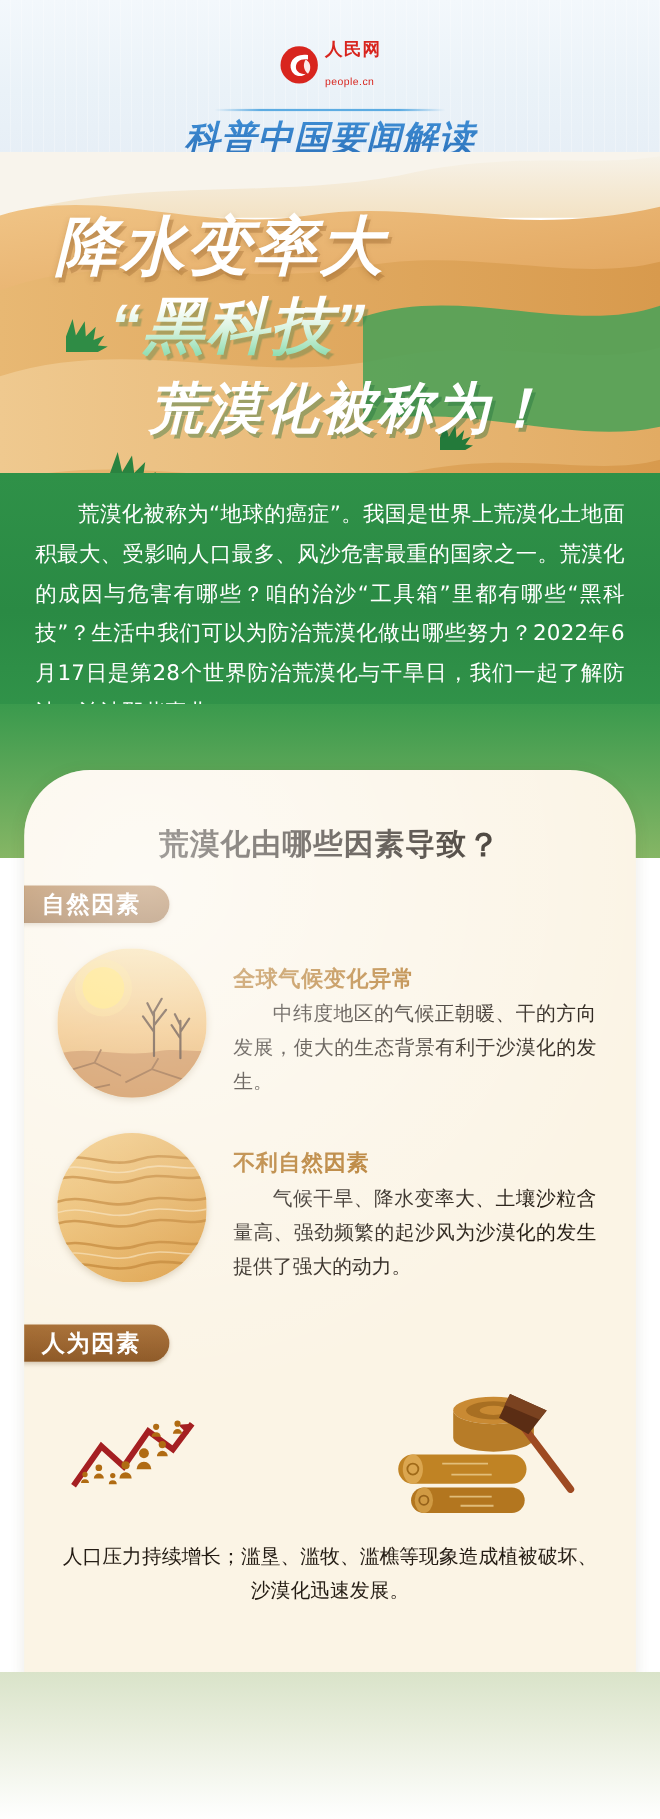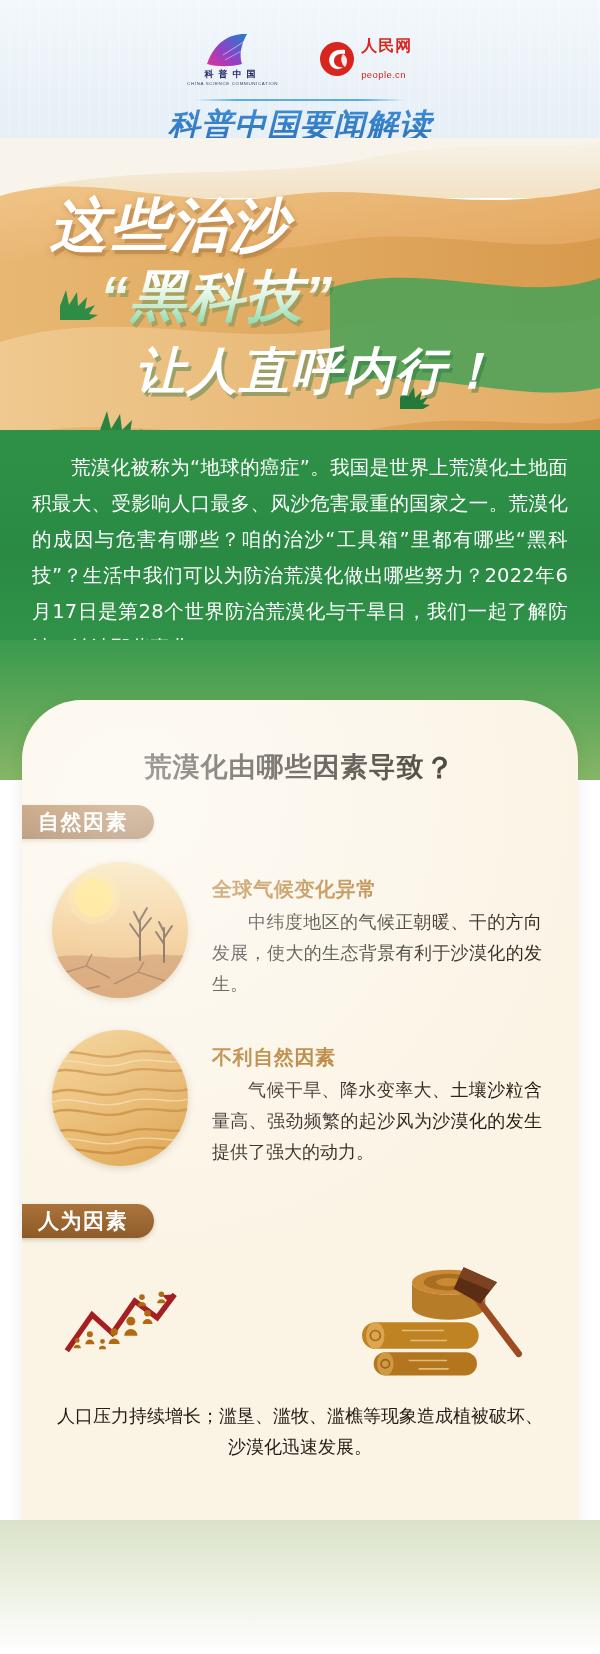--- a/index.html
+++ b/index.html
@@ -130,36 +130,20 @@
                 background:linear-gradient(180deg,#d9e3c9 0%,#e9eedd 40%,#ffffff 100%); }
 </style>
 </head>
 <body>
 
 <div id="page">
 
   <div class="header">
     <div class="logos">
 
-      <div class="logo-kepu">
-        <svg class="kepu-mark" viewBox="0 0 72 36">
-          <defs>
-            <linearGradient id="kg" x1="0" y1="1" x2="1" y2="0">
-              <stop offset="0%" stop-color="#e0329b"></stop>
-              <stop offset="45%" stop-color="#8e42c4"></stop>
-              <stop offset="100%" stop-color="#1f7fd0"></stop>
-            </linearGradient>
-          </defs>
-          <path d="M10 33 C18 10 34 2 50 3 C44 14 42 24 45 33 C34 36 20 36 10 33 Z" fill="url(#kg)"></path>
-          <path d="M26 24 L48 10" stroke="#fff" stroke-width="1" opacity=".55"></path>
-          <path d="M28 29 L50 17" stroke="#fff" stroke-width="1" opacity=".45"></path>
-        </svg>
-        <div class="kepu-cn">科普中国</div>
-        <div class="kepu-en">CHINA SCIENCE COMMUNICATION</div>
-      </div>
 
       <div class="logo-people">
         <svg class="people-mark" viewBox="0 0 36 36">
           <circle cx="18" cy="18" r="17" fill="#d8251e"></circle>
           <path d="M26 9 C13 7 8 16 11 23 C13 28 20 30 24 26 C19 27 15 24 15 20 C15 15 19 12 26 13 Z" fill="#fff"></path>
           <path d="M24 13 C21 17 22 23 26 26 C29 22 29 16 24 13 Z" fill="#fff" opacity=".9"></path>
         </svg>
         <div class="people-txt">
           <div class="people-cn">人民网</div>
           <div class="people-en">people.cn</div>
@@ -217,23 +201,23 @@
       </g>
       <g fill="#2a8340">
         <path d="M20 344 l5 -13 l3 12 l6 -11 l1 12 l7 -8 l-1 10 l8 -4 l-5 8 l8 1 l-8 4 l-24 0 z"></path>
       </g>
       <g fill="#237a3a">
         <path d="M400 260 l5 -12 l3 11 l6 -10 l1 11 l7 -7 l-2 9 l8 -3 l-5 7 l7 1 l-7 4 l-23 0 z"></path>
       </g>
     </svg>
 
     <div class="title-wrap">
-      <div class="t-line t1">这些治沙</div>
+      <div class="t-line t1">降水变率大</div>
       <div class="t-line t2">“黑科技”</div>
-      <div class="t-line t3">让人直呼内行！</div>
+      <div class="t-line t3">荒漠化被称为！</div>
     </div>
   </div>
 
   <div class="intro">
     <div class="intro-text">荒漠化被称为“地球的癌症”。我国是世界上荒漠化土地面积最大、受影响人口最多、风沙危害最重的国家之一。荒漠化的成因与危害有哪些？咱的治沙“工具箱”里都有哪些“黑科技”？生活中我们可以为防治荒漠化做出哪些努力？2022年6月17日是第28个世界防治荒漠化与干旱日，我们一起了解防沙、治沙那些事儿！</div>
   </div>
   <div class="midgreen"></div>
 
   <div class="card">
 

